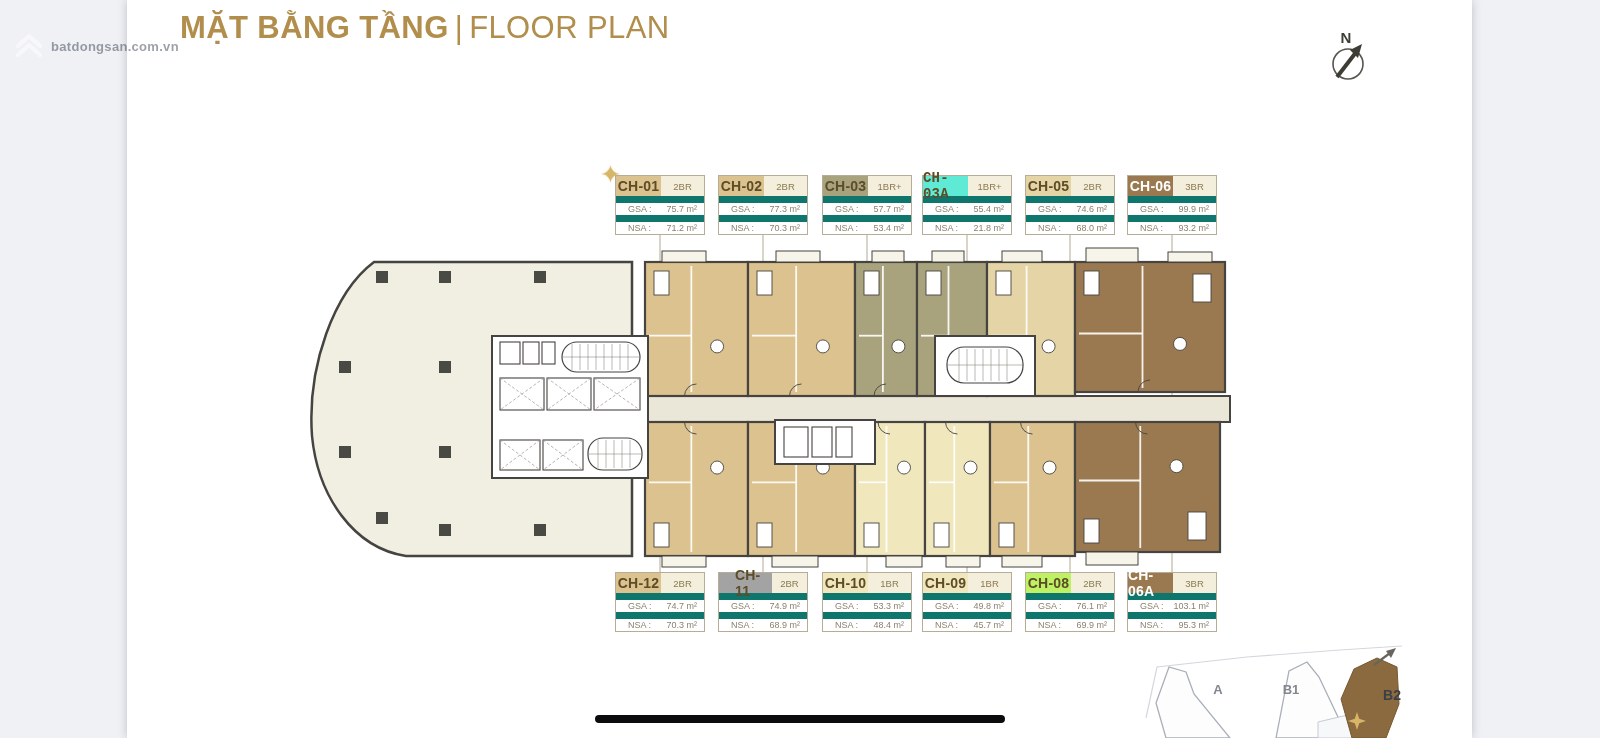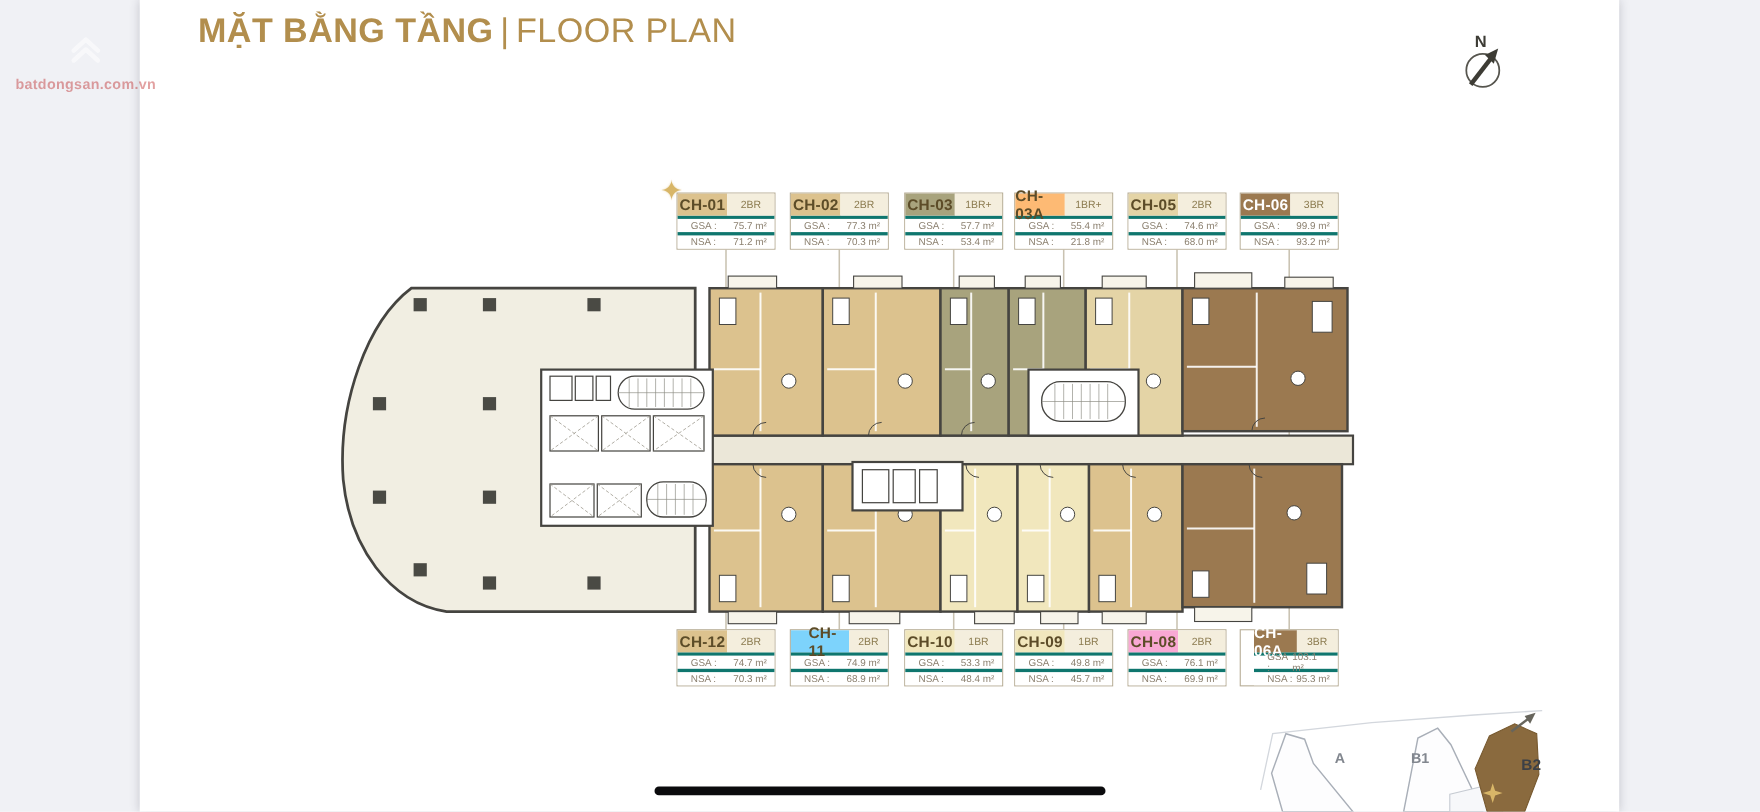--- a/index.html
+++ b/index.html
@@ -2,37 +2,37 @@
 <html style="--c-tan: #dcc28e; --c-tan_light: #e4d4a6; --c-olive: #a8a37d; --c-pale: #f1e7bd; --c-brown: #9b7950; --c-brown2: #8a6a3e; --c-floor: #f1eee2; --c-corridor: #ebe7d8; --c-wall: #454440;"><head>
 <meta charset="utf-8">
 <style>
   html,body{margin:0;padding:0}
   body{width:1600px;height:738px;overflow:hidden;position:relative;
        background:#f0f1f5;font-family:"Liberation Sans","DejaVu Sans",sans-serif;}
   .canvas{position:absolute;left:127px;top:0;width:1345px;height:738px;background:#fff;
           box-shadow:0 0 9px rgba(50,50,70,.25);}
   
   .watermark{position:absolute;left:14px;top:30px;display:flex;align-items:center;gap:7px;
-             color:#b91c1c;opacity:.55;z-index:6;flex-direction:column;}
+             color:#0f172a;opacity:.55;z-index:6;}
   .watermark .wm-text{font-size:13px;font-weight:700;letter-spacing:.3px;opacity:.75}
   
   .hdr{position:absolute;left:180px;top:10px;z-index:4;}
   .hdr h1{margin:0;font-size:31px;line-height:36px;letter-spacing:.4px;color:#b28e4d;font-weight:700;}
   .hdr h1 .sep{font-weight:400;padding:0 6px;}
   .hdr h1 .en{font-weight:400;}
   .hdr h2{margin:6px 0 0 0;font-size:25px;line-height:28px;font-weight:500;letter-spacing:.6px;color:#bd9a5d;}
   
   .unit-card{position:absolute;width:90px;background:#fff;border:1px solid #b7ad96;z-index:5;box-sizing:border-box;}
   .uc-head{display:flex;height:20px;}
   .uc-id{flex:1.05;display:flex;align-items:center;justify-content:center;
          font-size:14px;font-weight:700;letter-spacing:.2px;}
   .uc-type{flex:1;display:flex;align-items:center;justify-content:center;
            background:#f4eedd;color:#8a7a4e;font-size:9.5px;}
   .uc-row{display:flex;justify-content:space-between;align-items:center;height:12px;
-          padding:0 7px 0 12px;font-size:9px;color:#8c8170;border-top:3px solid #0f766e;background:#fff;}
+          padding:0 7px 0 12px;font-size:9px;color:#8c8170;border-top:7px solid #0f766e;background:#fff;}
   .uc-star{position:absolute;left:-16px;top:-14px;font-size:25px;color:#d8b668;line-height:1;
            text-shadow:0 0 2px rgba(216,182,104,.6);}
   
   #plan-svg{position:absolute;left:0;top:0;width:1600px;height:738px;z-index:3;}
   .open-area{fill:var(--c-floor);stroke:var(--c-wall);stroke-width:2.5}
   .col{fill:#4a4a44}
   .core{fill:#fff;stroke:var(--c-wall);stroke-width:2}
   .cell{fill:#fff;stroke:var(--c-wall);stroke-width:1.1}
   .track{fill:#fff;stroke:var(--c-wall);stroke-width:1.2}
   .hatch{stroke:#8a8a80;stroke-width:.6;fill:none}
@@ -116,21 +116,21 @@
         <span>GSA :</span>
         <span>57.7 m²</span>
       </div>
       <div class="uc-row">
         <span>NSA :</span>
         <span>53.4 m²</span>
       </div>
     </div>
     <div class="unit-card" style="left: 922px; top: 175px;">
       <div class="uc-head">
-        <span class="uc-id" style="background: #fdba74; color: rgb(92, 76, 40);">CH-03A</span>
+        <span class="uc-id" style="background: #5eead4; color: rgb(92, 76, 40); font-family: Liberation Mono, monospace;">CH-03A</span>
         <span class="uc-type">1BR+</span>
       </div>
       <div class="uc-row">
         <span>GSA :</span>
         <span>55.4 m²</span>
       </div>
       <div class="uc-row">
         <span>NSA :</span>
         <span>21.8 m²</span>
       </div>
@@ -174,21 +174,21 @@
         <span>GSA :</span>
         <span>74.7 m²</span>
       </div>
       <div class="uc-row">
         <span>NSA :</span>
         <span>70.3 m²</span>
       </div>
     </div>
     <div class="unit-card" style="left: 718px; top: 572px;">
       <div class="uc-head">
-        <span class="uc-id" style="background: #7dd3fc; color: rgb(92, 76, 40); padding-left: 16px;">CH-11</span>
+        <span class="uc-id" style="background: #a3a3a3; color: rgb(92, 76, 40); padding-left: 16px;">CH-11</span>
         <span class="uc-type">2BR</span>
       </div>
       <div class="uc-row">
         <span>GSA :</span>
         <span>74.9 m²</span>
       </div>
       <div class="uc-row">
         <span>NSA :</span>
         <span>68.9 m²</span>
       </div>
@@ -216,33 +216,33 @@
         <span>GSA :</span>
         <span>49.8 m²</span>
       </div>
       <div class="uc-row">
         <span>NSA :</span>
         <span>45.7 m²</span>
       </div>
     </div>
     <div class="unit-card" style="left: 1025px; top: 572px;">
       <div class="uc-head">
-        <span class="uc-id" style="background: #f9a8d4; color: rgb(92, 76, 40);">CH-08</span>
+        <span class="uc-id" style="background: #bef264; color: rgb(92, 76, 40);">CH-08</span>
         <span class="uc-type">2BR</span>
       </div>
       <div class="uc-row">
         <span>GSA :</span>
         <span>76.1 m²</span>
       </div>
       <div class="uc-row">
         <span>NSA :</span>
         <span>69.9 m²</span>
       </div>
     </div>
-    <div class="unit-card" style="left: 1127px; top: 572px; padding-left: 12px;">
+    <div class="unit-card" style="left: 1127px; top: 572px;">
       <div class="uc-head">
         <span class="uc-id" style="background: rgb(155, 121, 80); color: rgb(255, 255, 255);">CH-06A</span>
         <span class="uc-type">3BR</span>
       </div>
       <div class="uc-row">
         <span>GSA :</span>
         <span>103.1 m²</span>
       </div>
       <div class="uc-row">
         <span>NSA :</span>

